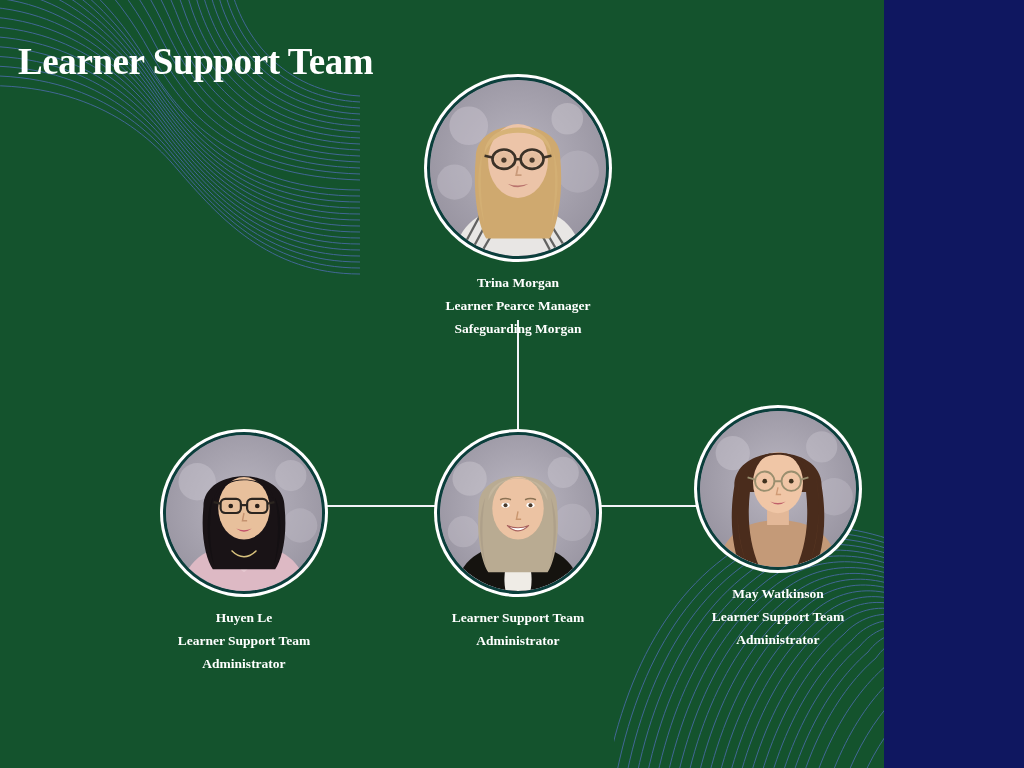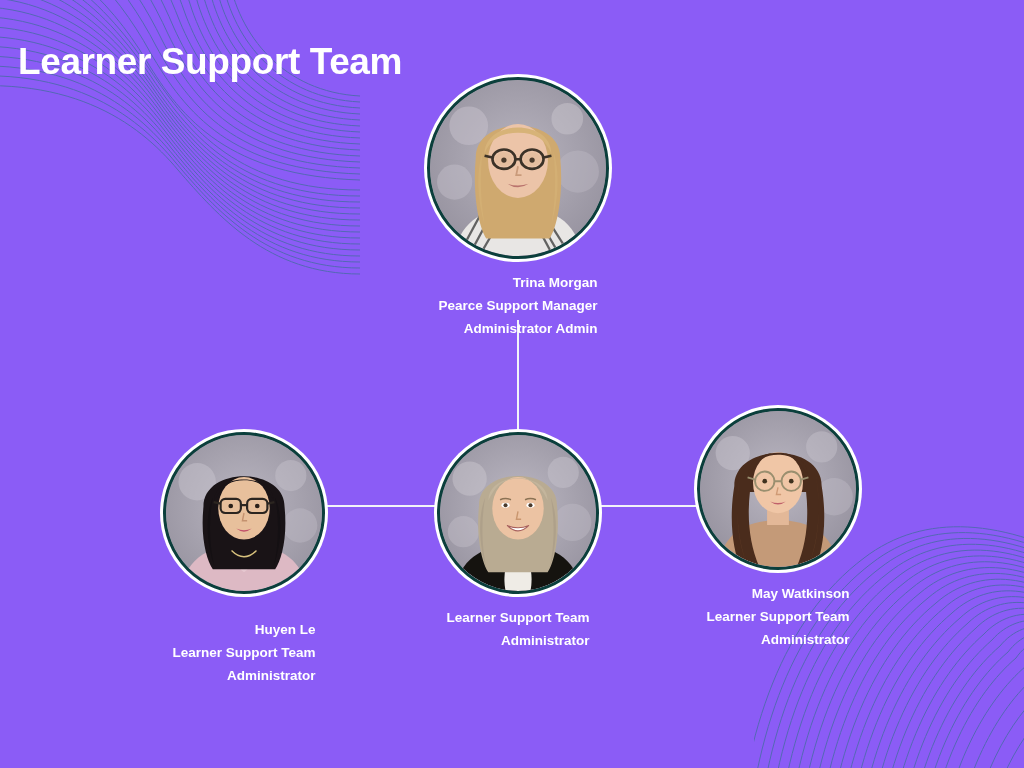--- a/index.html
+++ b/index.html
@@ -8,24 +8,25 @@
     background: #0f1760;
   }
   body {
     width: 1024px;
     height: 768px;
     overflow: hidden;
     font-family: "Liberation Sans", sans-serif;
   }
   #stage {
     position: relative;
-    width: 1024px;
+    width: 884px;
     height: 768px;
-    background: #8b5cf6;
+    background: #14532d;
     overflow: hidden;
+    font-family: Liberation Serif, serif;
   }
 
   
   .swirl {
     position: absolute;
     pointer-events: none;
   }
   #swirl-top-left {
     left: -40px;
     top: -60px;
@@ -110,33 +111,33 @@
     overflow: hidden;
   }
   .avatar-photo svg {
     display: block;
     width: 100%;
     height: 100%;
   }
 
   .node-label {
     margin-top: 9px;
-    text-align: right;
+    text-align: center;
     color: #ffffff;
     font-size: 13.5px;
     font-weight: bold;
     line-height: 23px;
     white-space: nowrap;
   }
   .node-label .ln { display: block; }
 
   
   #node-manager      { left: 424px; top: 74px;  }
   #node-manager .avatar { width: 188px; height: 188px; }
-  #node-admin-1      { left: 160px; top: 429px; gap: 12px; }
+  #node-admin-1      { left: 160px; top: 429px; }
   #node-admin-1 .avatar { width: 168px; height: 168px; }
   #node-admin-2      { left: 434px; top: 429px; }
   #node-admin-2 .avatar { width: 168px; height: 168px; }
   #node-admin-3      { left: 694px; top: 405px; }
   #node-admin-3 .avatar { width: 168px; height: 168px; }
 </style>
 </head>
 <body>
 
 <div id="stage">
@@ -267,22 +268,22 @@
 
               <path d="M50,49 L49,54 L52,54" fill="none" stroke="#c99a7a" stroke-width="1"></path>
               <path d="M44,59 Q50,63 56,59 Q50,61 44,59 Z" fill="#b9736d"></path>
             </g>
           </svg>
         </div>
       </div>
     </div>
     <div class="node-label">
       <span class="ln">Trina Morgan</span>
-      <span class="ln">Pearce Support Manager</span>
-      <span class="ln">Administrator Admin</span>
+      <span class="ln">Learner Pearce Manager</span>
+      <span class="ln">Safeguarding Morgan</span>
     </div>
   </div>
 
   <div class="node" id="node-admin-1">
     <div class="avatar">
       <div class="avatar-ring">
         <div class="avatar-photo">
           <svg viewBox="0 0 100 100">
             <defs>
               <radialGradient id="bgB" cx="50%" cy="45%" r="70%">

